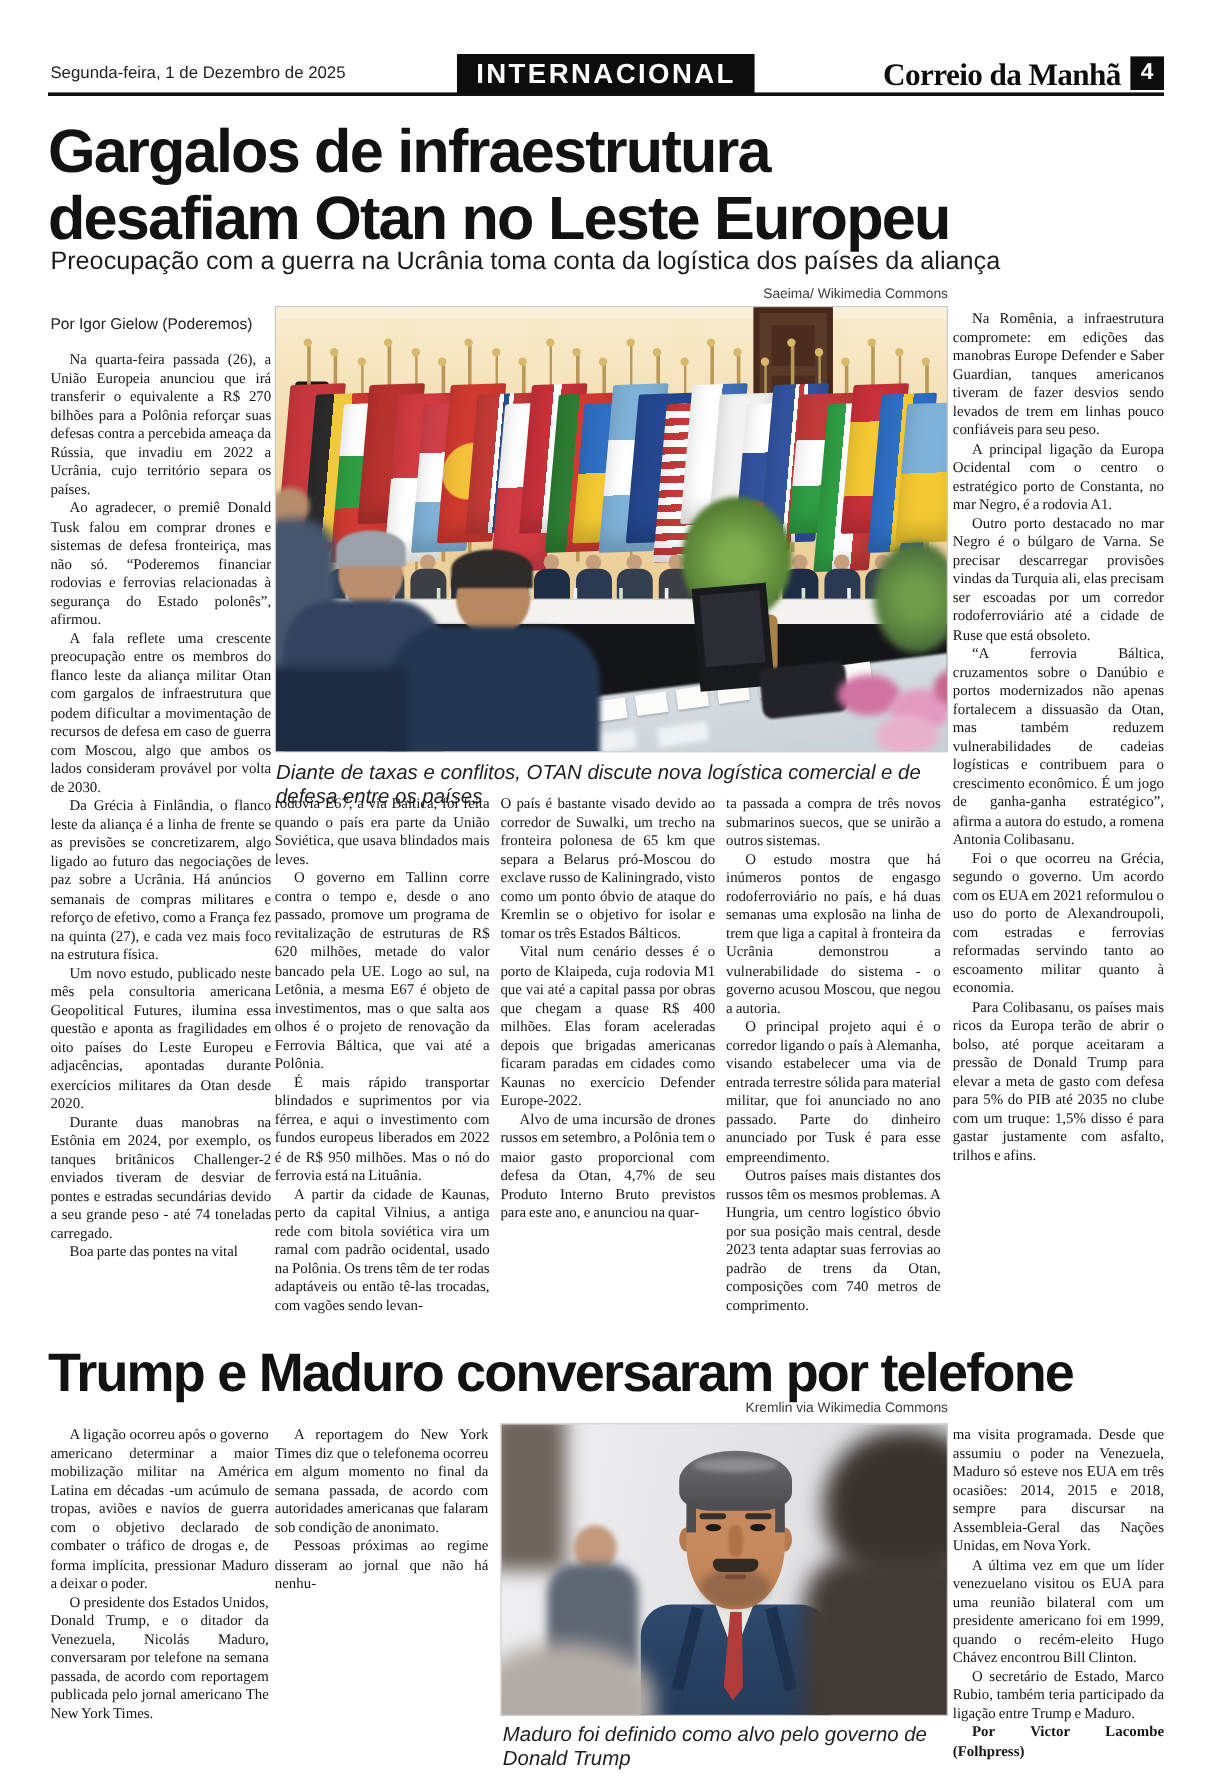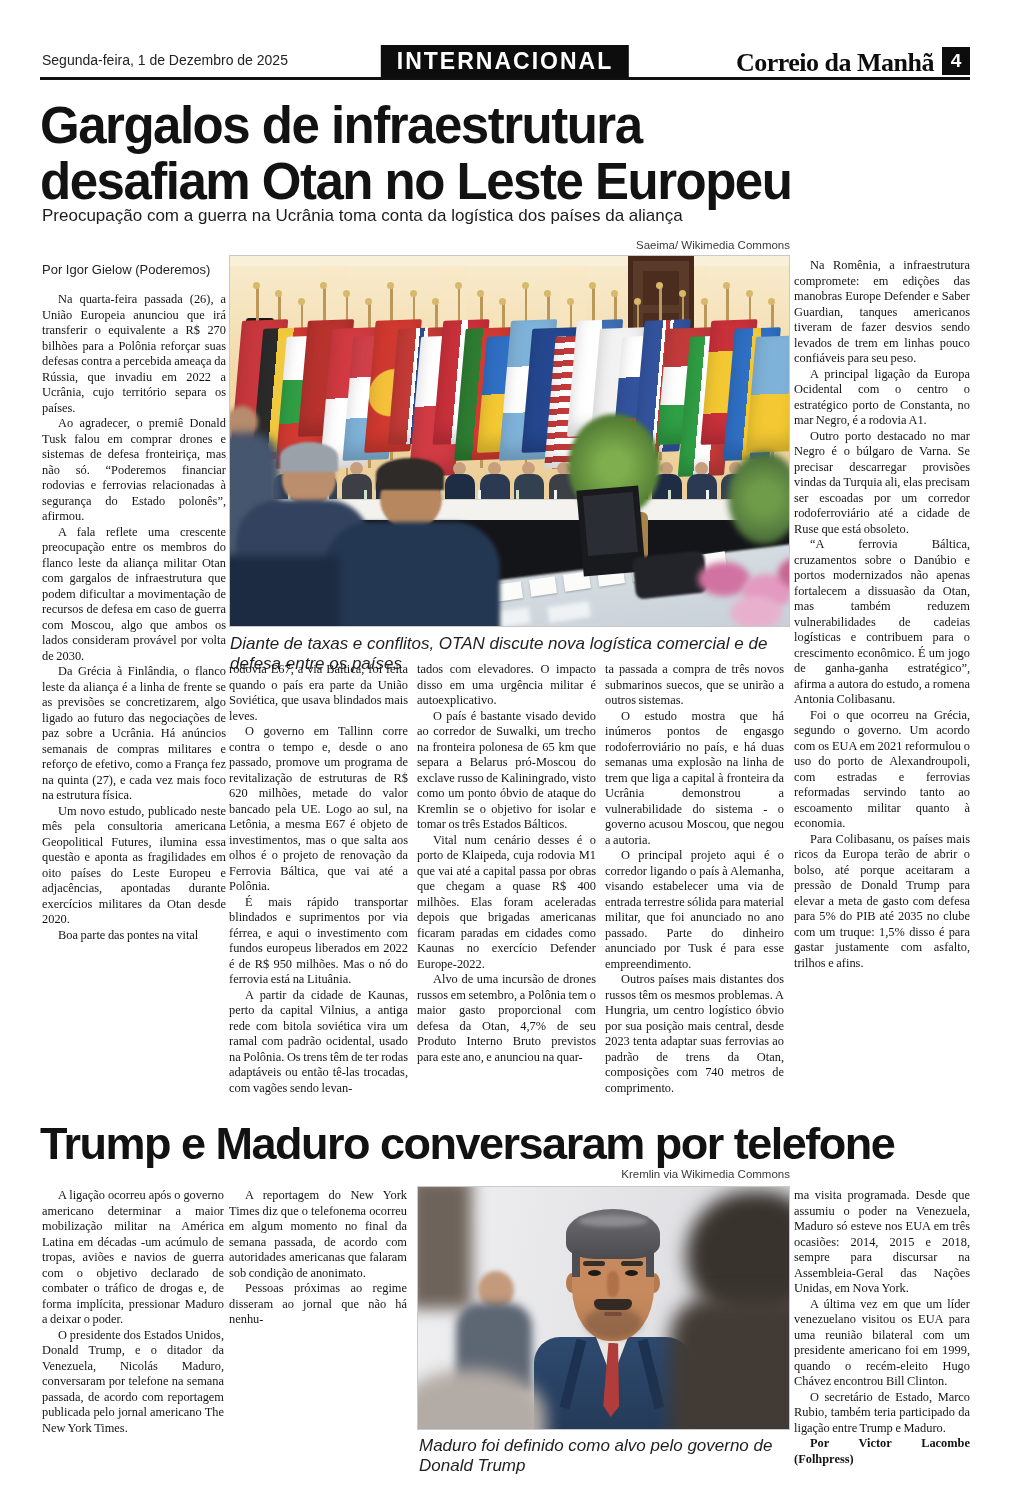--- a/index.html
+++ b/index.html
@@ -7,21 +7,21 @@
 
   
   .dateline{position:absolute;left:42px;top:52px;font-family:"Liberation Sans",sans-serif;font-size:14px;color:#222;}
   .header-rule{position:absolute;left:40px;right:40px;top:77px;height:3px;background:#111;}
   .section-box{position:absolute;left:50%;transform:translateX(-50%);top:45px;height:33px;line-height:33px;padding:0 16px;background:#0d0d0d;color:#fff;font-family:"Liberation Sans",sans-serif;font-weight:bold;font-size:23px;letter-spacing:2px;}
   .masthead{position:absolute;right:76px;top:48px;font-family:"Liberation Serif",serif;font-weight:bold;font-size:26px;letter-spacing:-0.5px;color:#0d0d0d;}
   .pagenum{position:absolute;right:40px;top:47px;width:28px;height:28px;background:#0d0d0d;color:#fff;font-family:"Liberation Sans",sans-serif;font-weight:bold;font-size:19px;text-align:center;line-height:28px;}
 
   
   .headline1{position:absolute;left:40px;top:86px;width:945px;font-family:"Liberation Sans",sans-serif;font-weight:bold;font-size:51px;line-height:56px;letter-spacing:-1.5px;color:#121212;margin-top:12px;}
-  .subheadline{position:absolute;left:42px;top:206px;width:940px;font-family:"Liberation Sans",sans-serif;font-size:17px;color:#1c1c1c;}
+  .subheadline{position:absolute;left:42px;top:206px;width:940px;font-family:"Liberation Sans",sans-serif;font-size:21px;color:#1c1c1c;}
   .byline1{position:absolute;left:42px;top:262px;font-family:"Liberation Sans",sans-serif;font-size:13px;color:#222;}
   .headline2{position:absolute;left:40px;top:1118px;width:960px;font-family:"Liberation Sans",sans-serif;font-weight:bold;font-size:45px;letter-spacing:-1.5px;color:#121212;white-space:nowrap;}
 
   
   .bodycol{position:absolute;text-align:justify;font-size:12.4px;line-height:15.5px;word-spacing:-0.5px;color:#141414;overflow:hidden;}
   .bodycol p{margin:0;text-indent:16px;}
   .bodycol.cont .plist p:first-child{text-indent:0;}
   .byline2{font-family:"Liberation Serif",serif;font-weight:bold;text-indent:16px;margin:0;}
 
   
@@ -219,34 +219,34 @@
 
 <div class="caption" style="left:230px;top:634px;width:560px;">Diante de taxas e conflitos, OTAN discute nova logística comercial e de defesa entre os países</div>
 
 <div class="bodycol" style="left:42px;top:292px;width:184px;height:815px;">
   <div class="plist">
       <p>Na quarta-feira passada (26), a União Europeia anunciou que irá transferir o equivalente a R$ 270 bilhões para a Polônia reforçar suas defesas contra a percebida ameaça da Rússia, que invadiu em 2022 a Ucrânia, cujo território separa os países.</p>
       <p>Ao agradecer, o premiê Donald Tusk falou em comprar drones e sistemas de defesa fronteiriça, mas não só. “Poderemos financiar rodovias e ferrovias relacionadas à segurança do Estado polonês”, afirmou.</p>
       <p>A fala reflete uma crescente preocupação entre os membros do flanco leste da aliança militar Otan com gargalos de infraestrutura que podem dificultar a movimentação de recursos de defesa em caso de guerra com Moscou, algo que ambos os lados consideram provável por volta de 2030.</p>
       <p>Da Grécia à Finlândia, o flanco leste da aliança é a linha de frente se as previsões se concretizarem, algo ligado ao futuro das negociações de paz sobre a Ucrânia. Há anúncios semanais de compras militares e reforço de efetivo, como a França fez na quinta (27), e cada vez mais foco na estrutura física.</p>
       <p>Um novo estudo, publicado neste mês pela consultoria americana Geopolitical Futures, ilumina essa questão e aponta as fragilidades em oito países do Leste Europeu e adjacências, apontadas durante exercícios militares da Otan desde 2020.</p>
+      <p>Durante duas manobras na Estônia em 2024, por exemplo, os tanques britânicos Challenger-2 enviados tiveram de desviar de pontes e estradas secundárias devido a seu grande peso - até 74 toneladas carregado.</p>
       <p>Boa parte das pontes na vital</p>
     </div>
 </div>
 <div class="bodycol cont" style="left:229px;top:662px;width:179px;height:446px;">
   <div class="plist">
       <p>rodovia E67, a via Báltica, foi feita quando o país era parte da União Soviética, que usava blindados mais leves.</p>
       <p>O governo em Tallinn corre contra o tempo e, desde o ano passado, promove um programa de revitalização de estruturas de R$ 620 milhões, metade do valor bancado pela UE. Logo ao sul, na Letônia, a mesma E67 é objeto de investimentos, mas o que salta aos olhos é o projeto de renovação da Ferrovia Báltica, que vai até a Polônia.</p>
       <p>É mais rápido transportar blindados e suprimentos por via férrea, e aqui o investimento com fundos europeus liberados em 2022 é de R$ 950 milhões. Mas o nó do ferrovia está na Lituânia.</p>
       <p>A partir da cidade de Kaunas, perto da capital Vilnius, a antiga rede com bitola soviética vira um ramal com padrão ocidental, usado na Polônia. Os trens têm de ter rodas adaptáveis ou então tê-las trocadas, com vagões sendo levan-</p>
     </div>
 </div>
 <div class="bodycol cont" style="left:417px;top:662px;width:179px;height:446px;">
   <div class="plist">
-      <p>tados com elevadores. O impacto disso em uma urgência militar é autoexplicativo.</p>
       <p>O país é bastante visado devido ao corredor de Suwalki, um trecho na fronteira polonesa de 65 km que separa a Belarus pró-Moscou do exclave russo de Kaliningrado, visto como um ponto óbvio de ataque do Kremlin se o objetivo for isolar e tomar os três Estados Bálticos.</p>
       <p>Vital num cenário desses é o porto de Klaipeda, cuja rodovia M1 que vai até a capital passa por obras que chegam a quase R$ 400 milhões. Elas foram aceleradas depois que brigadas americanas ficaram paradas em cidades como Kaunas no exercício Defender Europe-2022.</p>
       <p>Alvo de uma incursão de drones russos em setembro, a Polônia tem o maior gasto proporcional com defesa da Otan, 4,7% de seu Produto Interno Bruto previstos para este ano, e anunciou na quar-</p>
     </div>
 </div>
 <div class="bodycol cont" style="left:605px;top:662px;width:179px;height:446px;">
   <div class="plist">
       <p>ta passada a compra de três novos submarinos suecos, que se unirão a outros sistemas.</p>
       <p>O estudo mostra que há inúmeros pontos de engasgo rodoferroviário no país, e há duas semanas uma explosão na linha de trem que liga a capital à fronteira da Ucrânia demonstrou a vulnerabilidade do sistema - o governo acusou Moscou, que negou a autoria.</p>
       <p>O principal projeto aqui é o corredor ligando o país à Alemanha, visando estabelecer uma via de entrada terrestre sólida para material militar, que foi anunciado no ano passado. Parte do dinheiro anunciado por Tusk é para esse empreendimento.</p>

